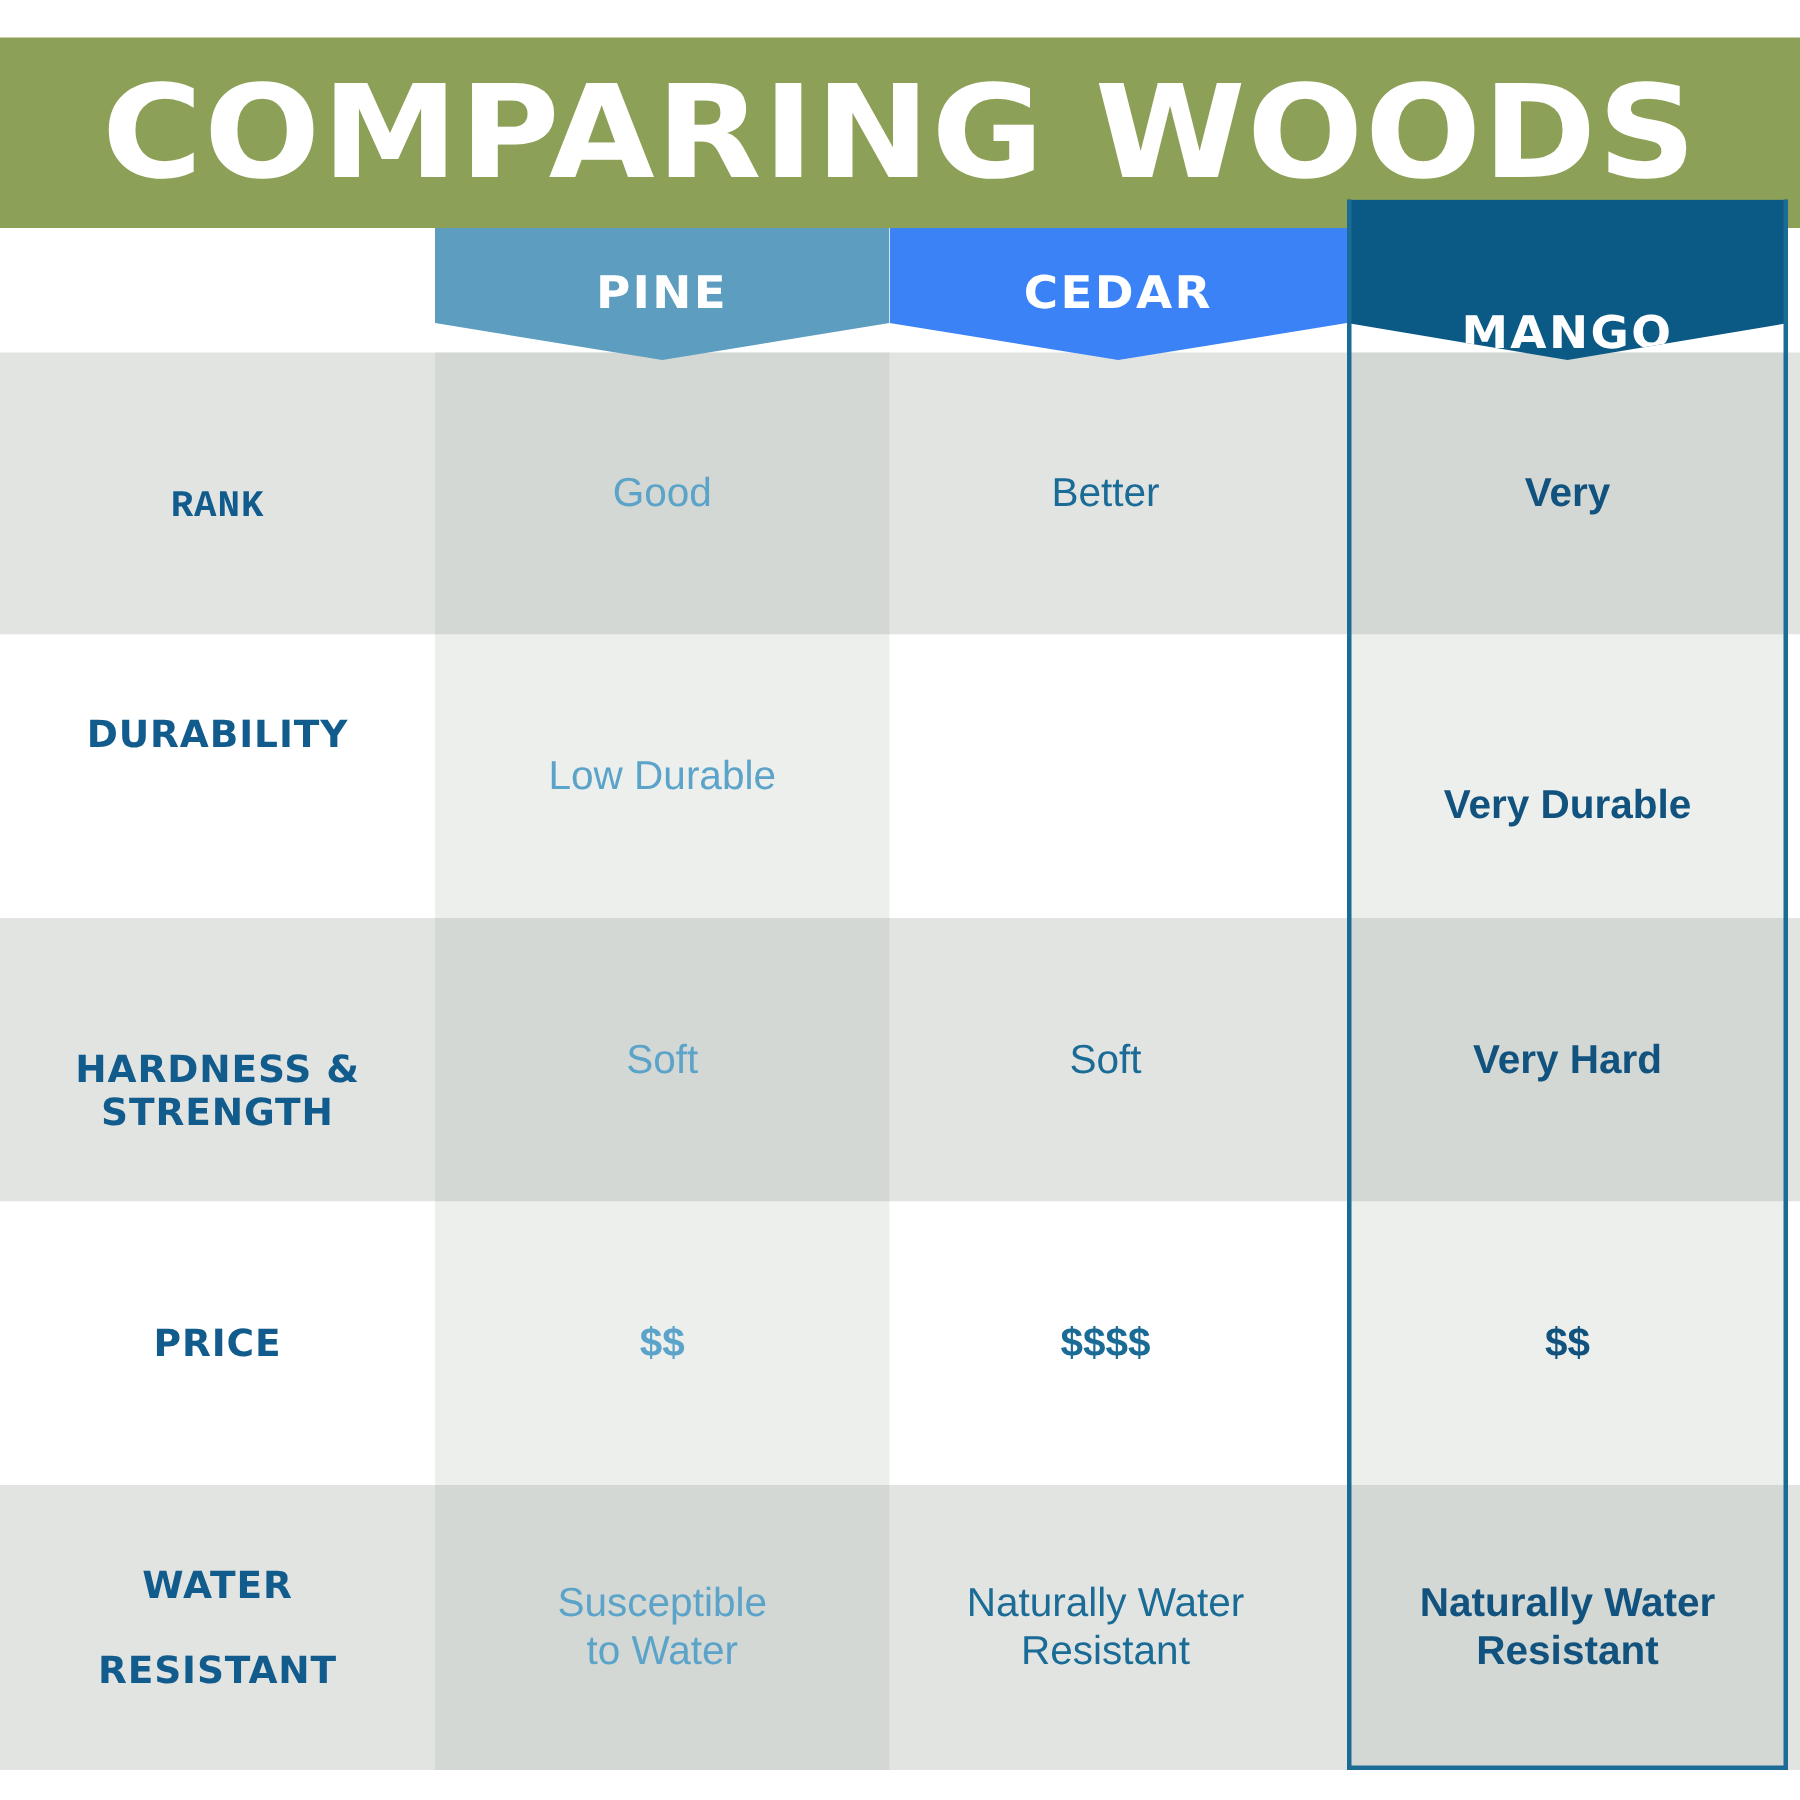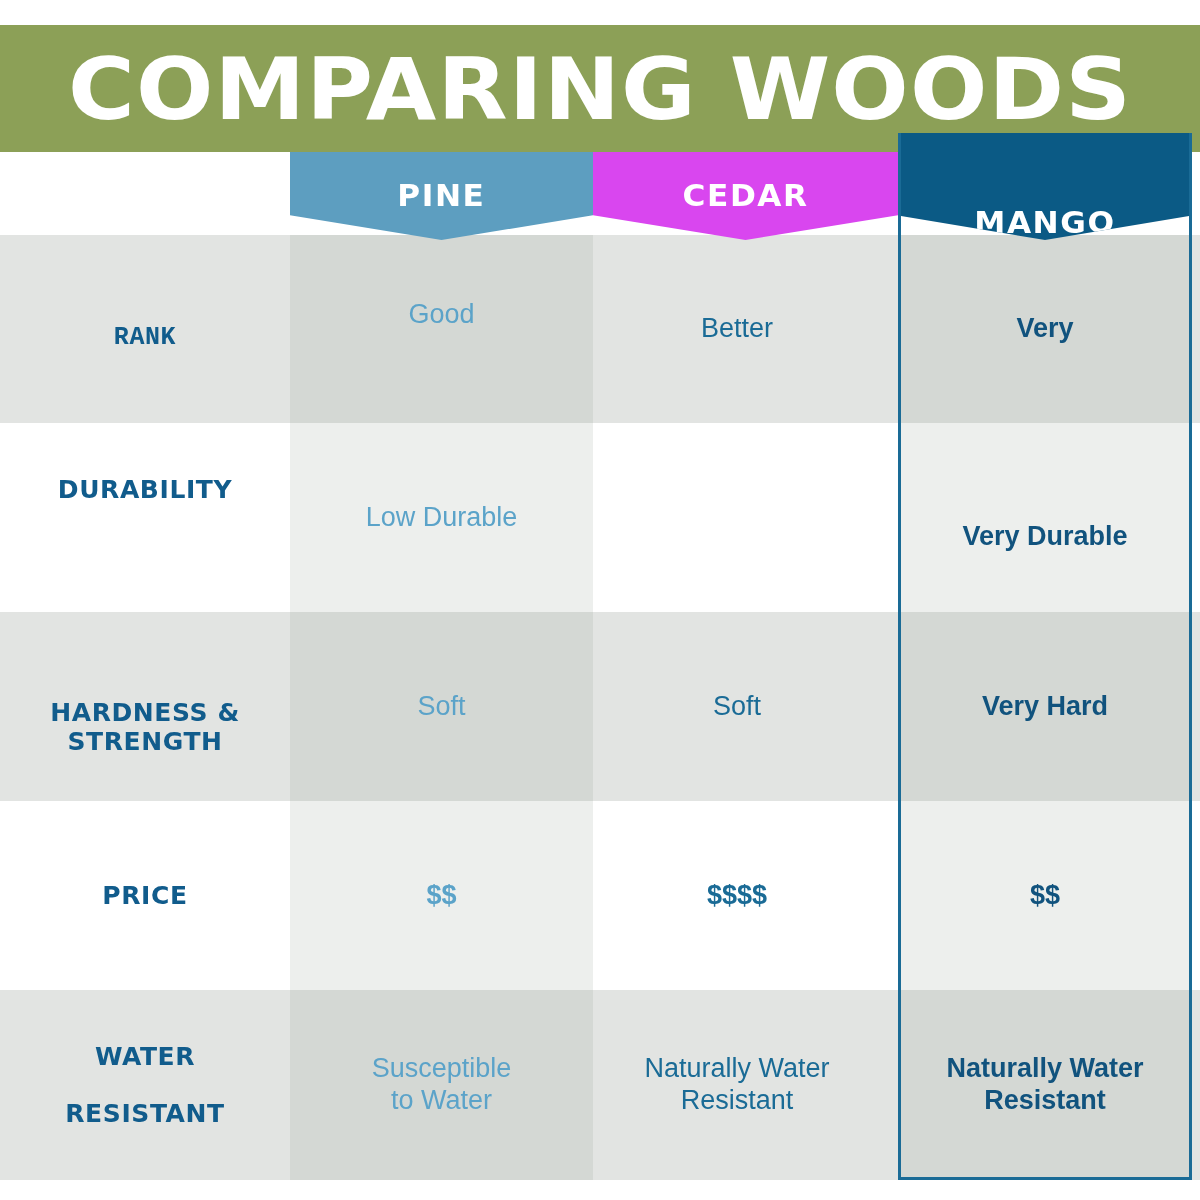--- a/index.html
+++ b/index.html
@@ -58,21 +58,21 @@
   }
   .hdr span{display:block;transform:scaleX(1.04);}
   .hdr.pine{
     left:290px;top:152px;width:303px;height:88px;
     background:#5D9EC0;
     clip-path:polygon(0 0,100% 0,100% 72%,50% 100%,0 72%);
     padding-top:26px;box-sizing:border-box;
   }
   .hdr.cedar{
     left:593px;top:152px;width:305px;height:88px;
-    background:#d946ef;
+    background:#3b82f6;
     clip-path:polygon(0 0,100% 0,100% 72%,50% 100%,0 72%);
     padding-top:26px;box-sizing:border-box;
   }
   .hdr.mango{
     left:898px;top:133px;width:294px;height:107px;
     background:#0B5A85;
     clip-path:polygon(0 0,100% 0,100% 77%,50% 100%,0 77%);
     padding-top:40px;box-sizing:border-box;align-items:flex-end;
   }
 
@@ -153,21 +153,21 @@
   <div class="hdr cedar">
     <span>CEDAR</span>
   </div>
   <div class="hdr mango">
     <span>MANGO</span>
   </div>
 
   <div class="mango-frame"></div>
 
   <div class="cell label" style="top:225px;height:225px;font-family:Liberation Mono, monospace;">RANK</div>
-  <div class="cell pine" style="top:221px;height:188px;">Good</div>
+  <div class="cell pine" style="top:235px;height:188px;">Good</div>
   <div class="cell cedar" style="top:235px;height:188px;">Better</div>
   <div class="cell mango" style="top:235px;height:188px;">Very</div>
 
   <div class="cell label" style="top:423px;height:133px;">DURABILITY</div>
   <div class="cell pine" style="top:423px;height:189px;">Low Durable</div>
   <div class="cell mango" style="top:423px;height:228px;">Very Durable</div>
 
   <div class="cell label" style="top:612px;height:230px;flex-direction:column;">
     <div>HARDNESS &amp;</div>
     <div>STRENGTH</div>

